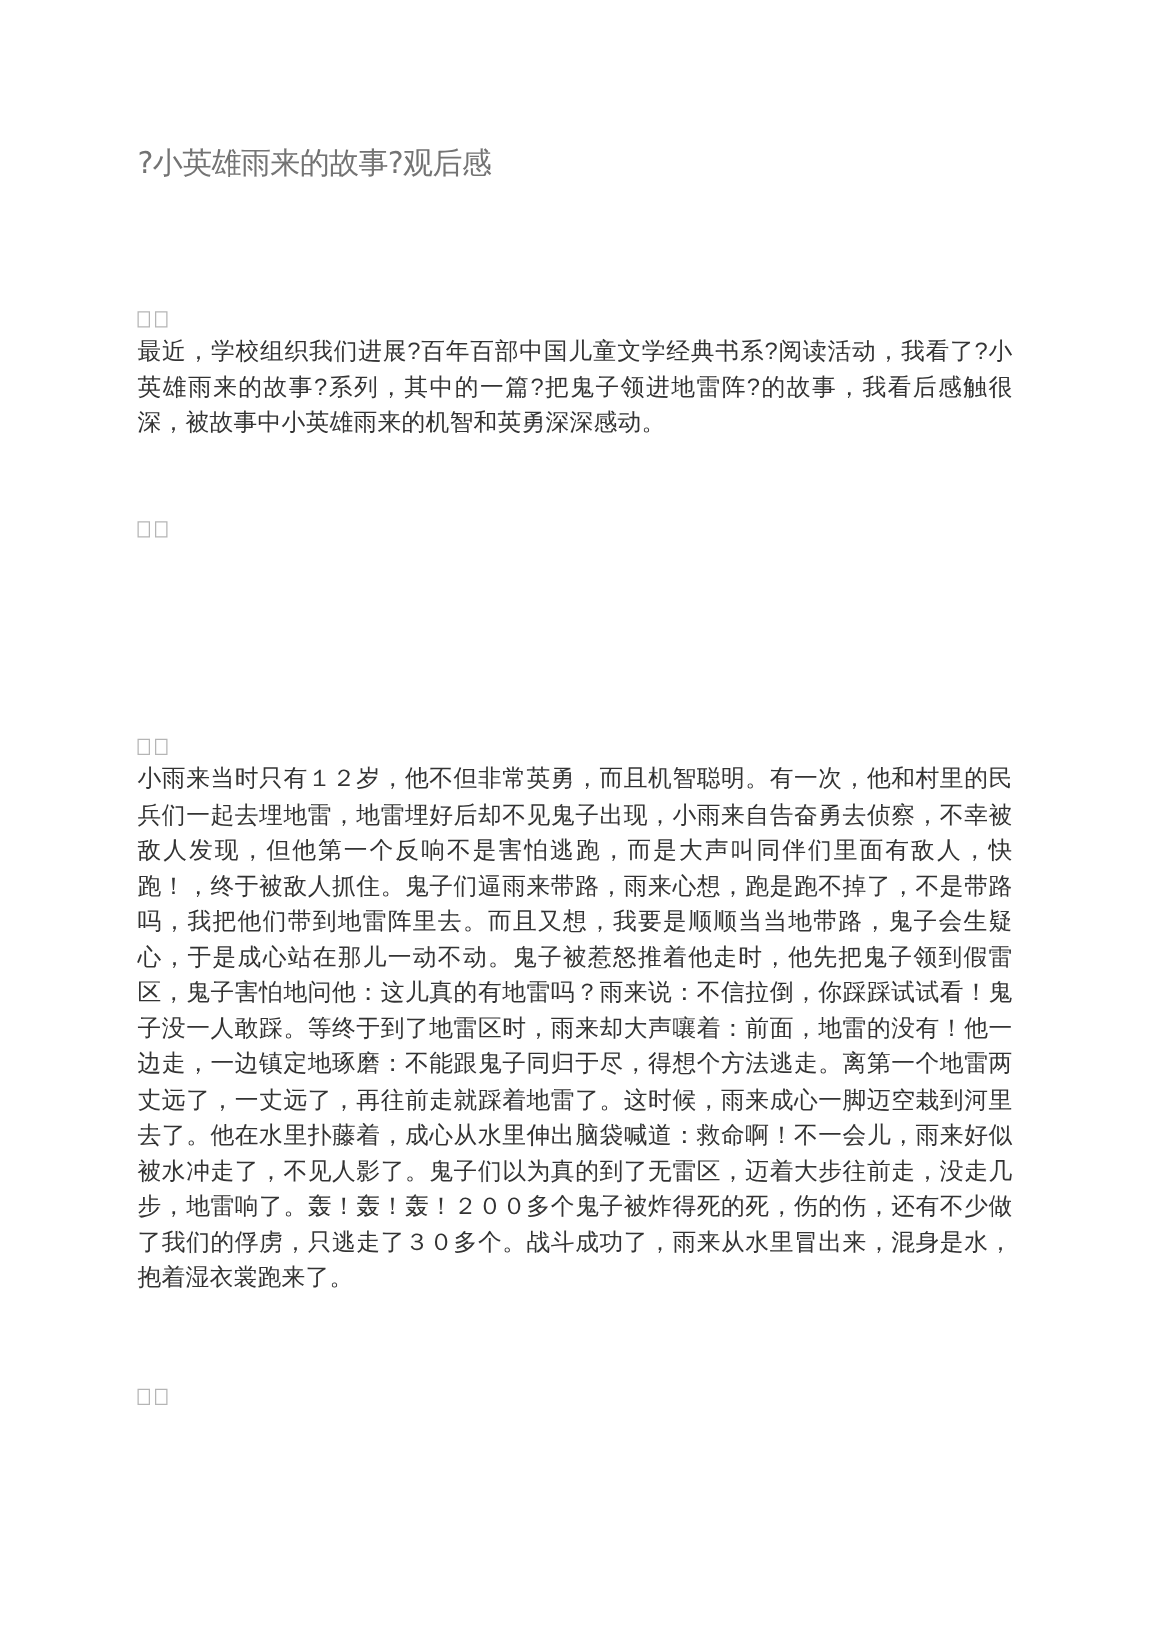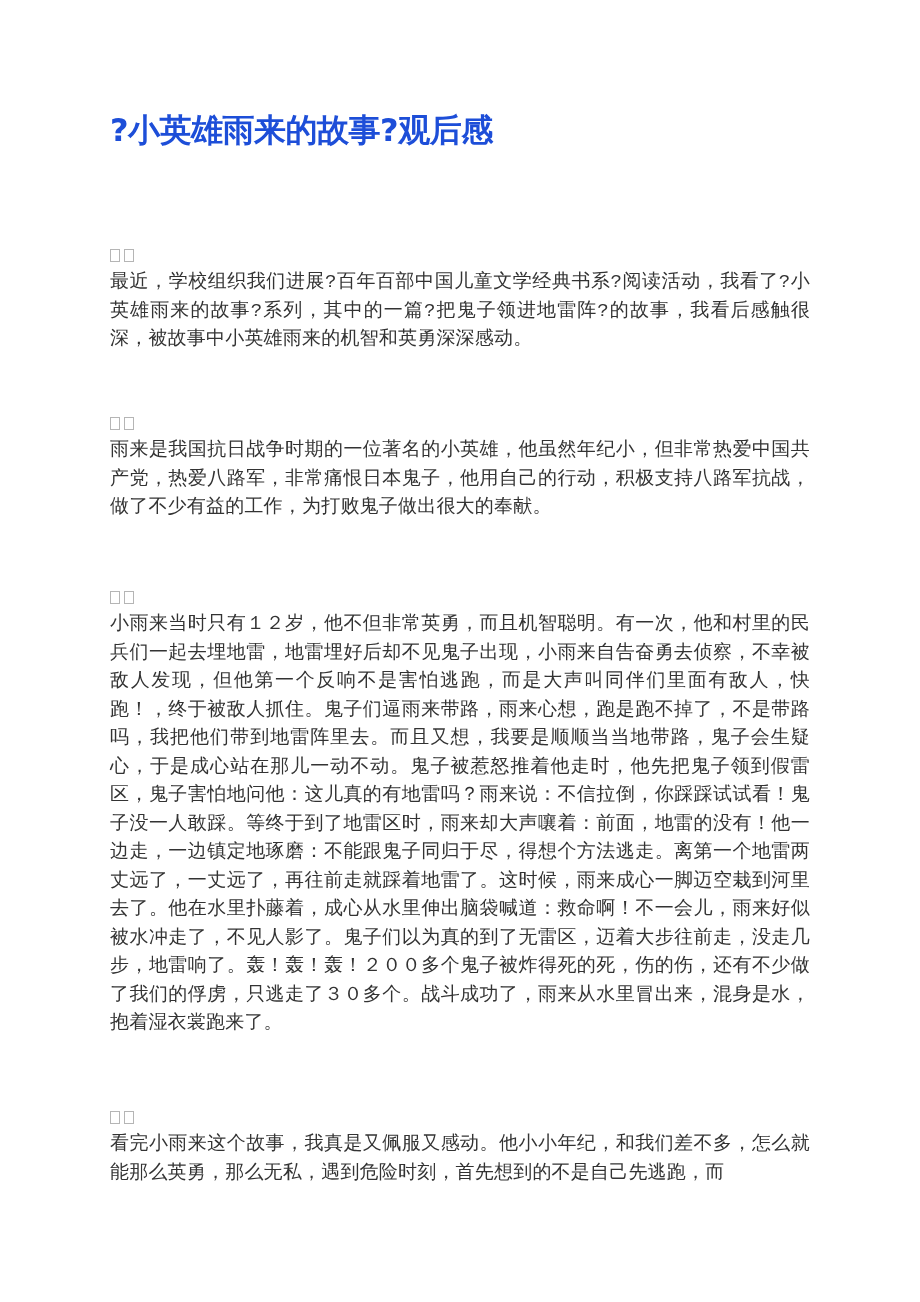--- a/index.html
+++ b/index.html
@@ -18,23 +18,23 @@
     .page {
       position: absolute;
       left: 110px;
       top: 0;
       width: 700px;
     }
     .title {
       position: absolute;
       top: 110px;
       left: 0;
-      font-size: 32px;
-      font-weight: bold;
-      color: #1d4ed8;
+      font-size: 24px;
+      font-weight: normal;
+      color: #737373;
       letter-spacing: -0.5px;
       white-space: nowrap;
       margin: 0;
       line-height: 40px;
     }
     .section {
       position: absolute;
       left: 0;
       width: 700px;
     }
@@ -52,21 +52,21 @@
       margin-right: 4px;
       vertical-align: middle;
     }
     .para {
       margin: 0;
       font-size: 19px;
       line-height: 28.5px;
       color: #333333;
       text-align: justify;
       letter-spacing: 0.2px;
-      font-family: Liberation Mono, monospace;
+      font-family: Liberation Sans, sans-serif;
     }
     .sec1 { top: 246px; }
     .sec2 { top: 414px; }
     .sec3 { top: 588px; }
     .sec4 { top: 1108px; }
   </style>
 </head>
 <body>
 
 <div class="page">
@@ -76,29 +76,27 @@
     <span class="marker">
       <span class="box"></span><span class="box"></span>
     </span>
     <p class="para">最近，学校组织我们进展?百年百部中国儿童文学经典书系?阅读活动，我看了?小英雄雨来的故事?系列，其中的一篇?把鬼子领进地雷阵?的故事，我看后感触很深，被故事中小英雄雨来的机智和英勇深深感动。</p>
   </div>
 
   <div class="section sec2">
     <span class="marker">
       <span class="box"></span><span class="box"></span>
     </span>
-    <p class="para">雨来是我国抗日战争时期的一位著名的小英雄，他虽然年纪小，但非常热爱中国共产党，热爱八路军，非常痛恨日本鬼子，他用自己的行动，积极支持八路军抗战，做了不少有益的工作，为打败鬼子做出很大的奉献。</p>
   </div>
 
   <div class="section sec3">
     <span class="marker">
       <span class="box"></span><span class="box"></span>
     </span>
     <p class="para">小雨来当时只有１２岁，他不但非常英勇，而且机智聪明。有一次，他和村里的民兵们一起去埋地雷，地雷埋好后却不见鬼子出现，小雨来自告奋勇去侦察，不幸被敌人发现，但他第一个反响不是害怕逃跑，而是大声叫同伴们里面有敌人，快跑！，终于被敌人抓住。鬼子们逼雨来带路，雨来心想，跑是跑不掉了，不是带路吗，我把他们带到地雷阵里去。而且又想，我要是顺顺当当地带路，鬼子会生疑心，于是成心站在那儿一动不动。鬼子被惹怒推着他走时，他先把鬼子领到假雷区，鬼子害怕地问他：这儿真的有地雷吗？雨来说：不信拉倒，你踩踩试试看！鬼子没一人敢踩。等终于到了地雷区时，雨来却大声嚷着：前面，地雷的没有！他一边走，一边镇定地琢磨：不能跟鬼子同归于尽，得想个方法逃走。离第一个地雷两丈远了，一丈远了，再往前走就踩着地雷了。这时候，雨来成心一脚迈空栽到河里去了。他在水里扑藤着，成心从水里伸出脑袋喊道：救命啊！不一会儿，雨来好似被水冲走了，不见人影了。鬼子们以为真的到了无雷区，迈着大步往前走，没走几步，地雷响了。轰！轰！轰！２００多个鬼子被炸得死的死，伤的伤，还有不少做了我们的俘虏，只逃走了３０多个。战斗成功了，雨来从水里冒出来，混身是水，抱着湿衣裳跑来了。</p>
   </div>
 
   <div class="section sec4">
     <span class="marker">
       <span class="box"></span><span class="box"></span>
     </span>
-    <p class="para">看完小雨来这个故事，我真是又佩服又感动。他小小年纪，和我们差不多，怎么就能那么英勇，那么无私，遇到危险时刻，首先想到的不是自己先逃跑，而</p>
   </div>
 </div>
 
 </body></html>

